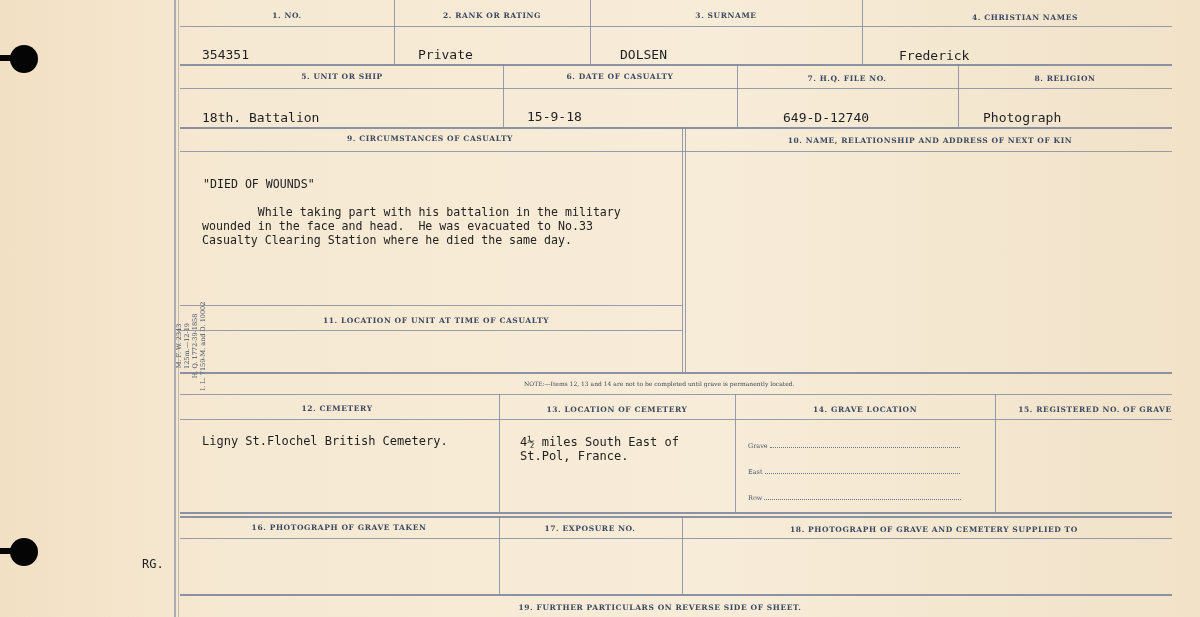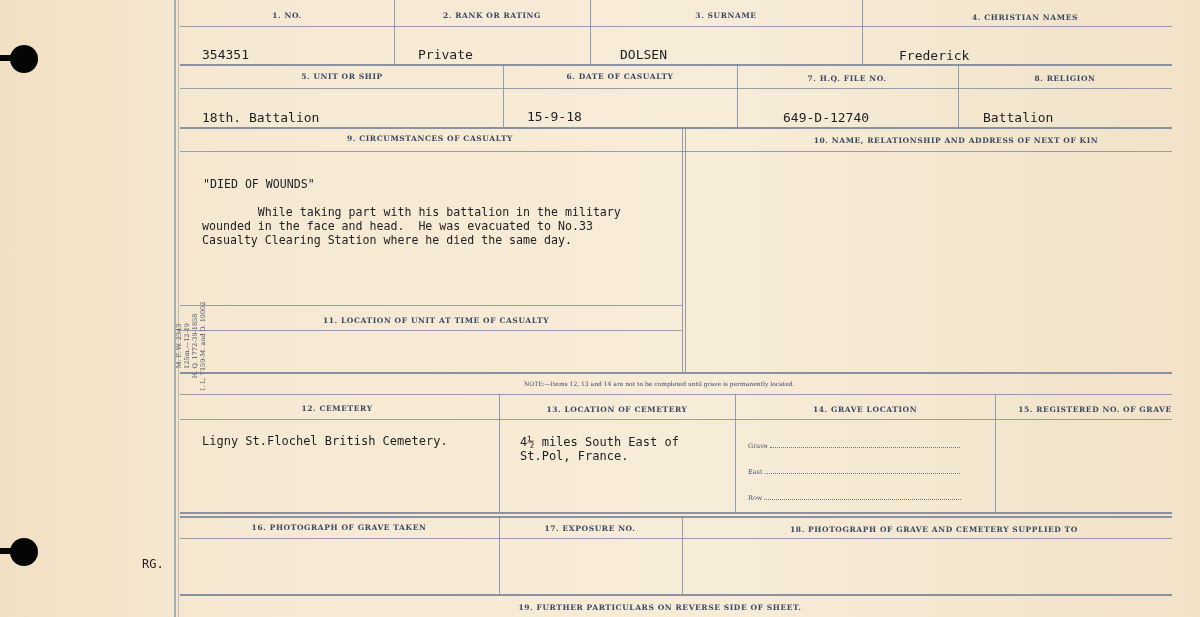--- a/index.html
+++ b/index.html
@@ -67,27 +67,27 @@
   <div class="vline" style="left:503px;top:64px;height:63px"></div>
   <div class="vline" style="left:737px;top:64px;height:63px"></div>
   <div class="vline" style="left:958px;top:64px;height:63px"></div>
   <div class="label" style="left:342px;top:72px">5. Unit or Ship</div>
   <div class="label" style="left:620px;top:72px">6. Date of Casualty</div>
   <div class="label" style="left:847px;top:74px">7. H.Q. File No.</div>
   <div class="label" style="left:1065px;top:74px">8. Religion</div>
   <div class="typed" style="left:202px;top:110px">18th. Battalion</div>
   <div class="typed" style="left:527px;top:109px">15-9-18</div>
   <div class="typed" style="left:783px;top:110px">649-D-12740</div>
-  <div class="typed" style="left:983px;top:110px">Battalion</div>
+  <div class="typed" style="left:983px;top:110px">Photograph</div>
 
   <div class="hline thin" style="left:180px;top:151px;width:992px"></div>
   <div class="vline" style="left:682px;top:127px;height:245px"></div>
   <div class="vline" style="left:685px;top:127px;height:245px"></div>
   <div class="label" style="left:430px;top:134px">9. Circumstances of Casualty</div>
-  <div class="label" style="left:956px;top:136px">10. Name, Relationship and Address of Next of Kin</div>
+  <div class="label" style="left:930px;top:136px">10. Name, Relationship and Address of Next of Kin</div>
   <div class="typed" style="left:203px;top:177px;font-size:11.6px">"DIED OF WOUNDS"</div>
   <div class="para" style="left:202px;top:205px"><div>        While taking part with his battalion in the military</div><div>wounded in the face and head.  He was evacuated to No.33</div><div>Casualty Clearing Station where he died the same day.</div></div>
 
   <div class="hline thin" style="left:180px;top:305px;width:502px"></div>
   <div class="hline thin" style="left:180px;top:330px;width:502px"></div>
   <div class="label" style="left:436px;top:316px">11. Location of Unit at Time of Casualty</div>
 
   <div class="hline" style="left:180px;top:372px;width:992px"></div>
   <div class="hline thin" style="left:180px;top:394px;width:992px"></div>
   <div class="note" style="left:524px;top:380px">NOTE:—Items 12, 13 and 14 are not to be completed until grave is permanently located.</div>

